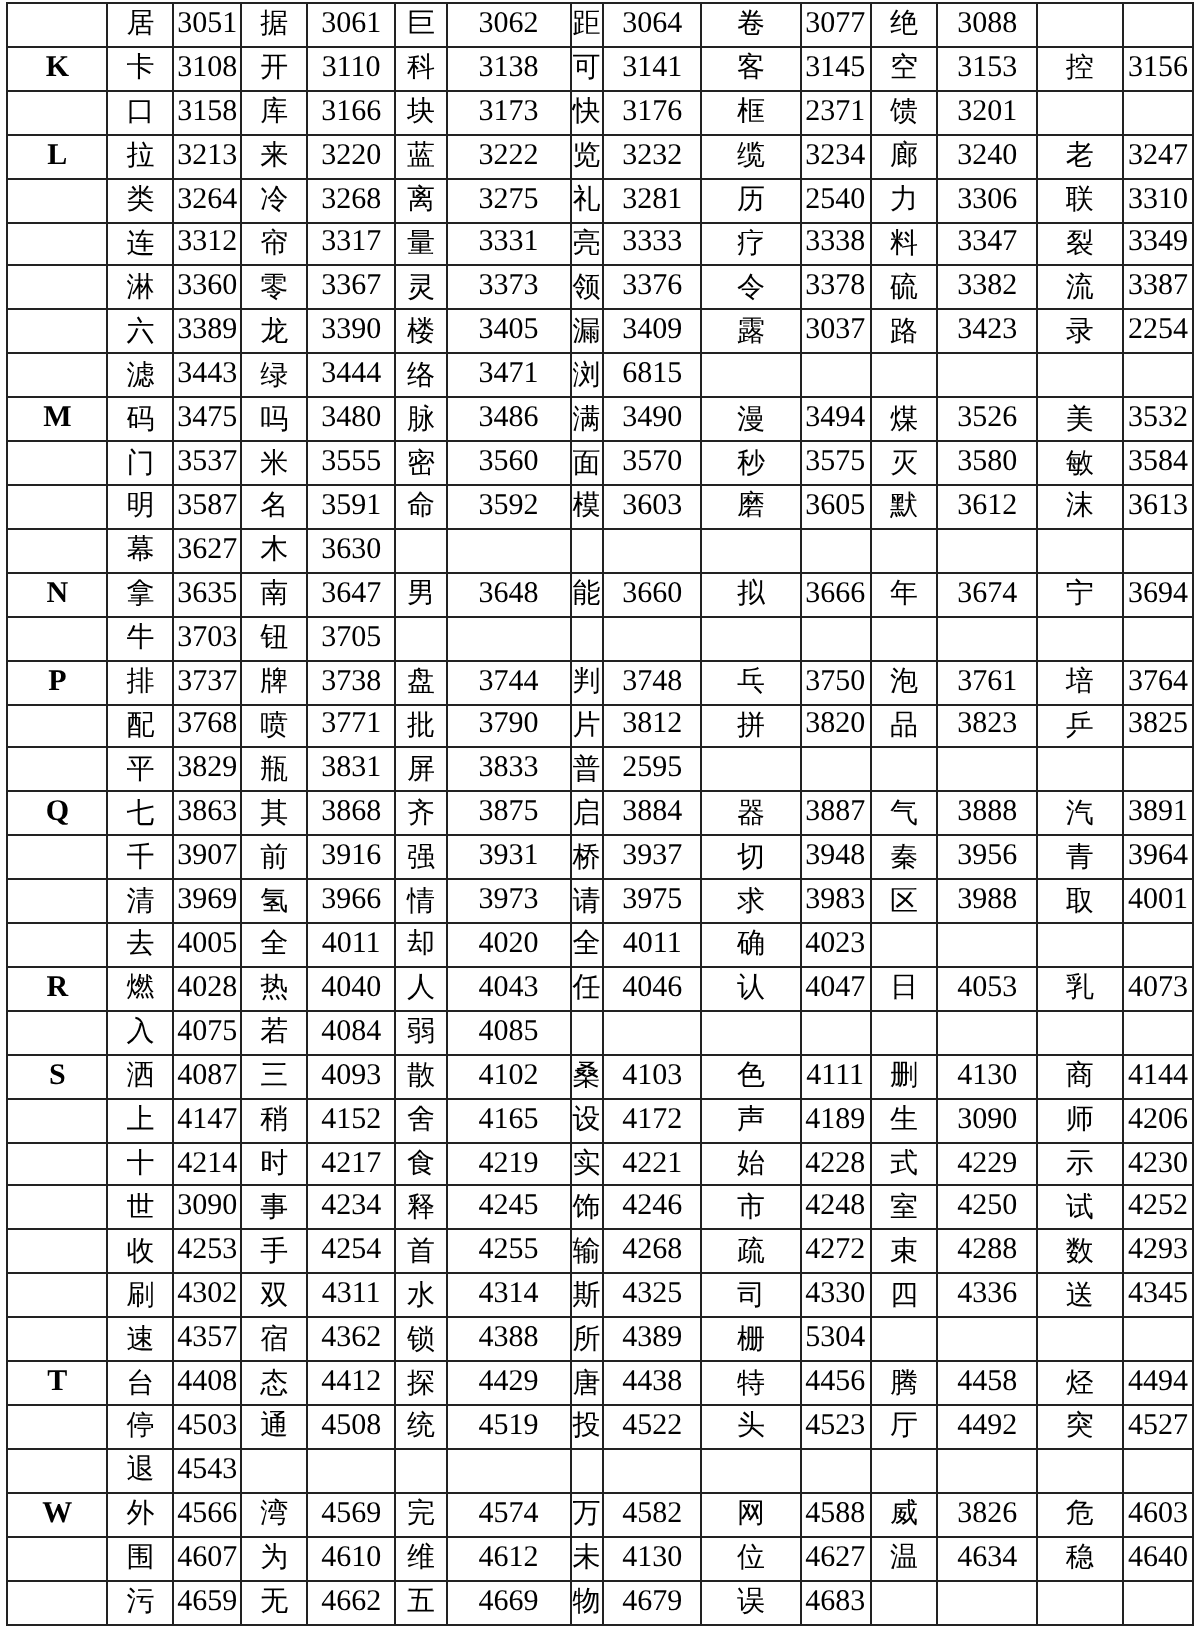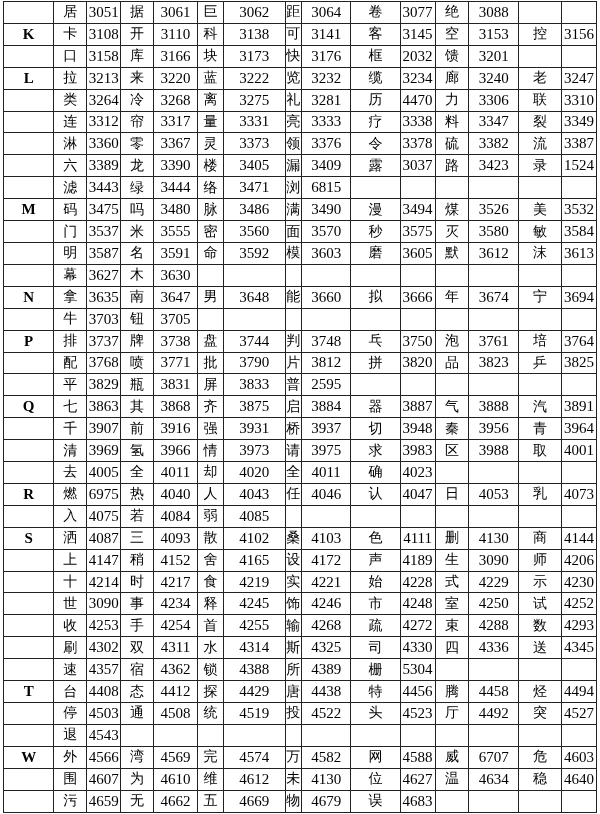--- a/index.html
+++ b/index.html
@@ -111,21 +111,21 @@
           <td class="letter"></td>
           <td class="ch">口</td>
           <td class="co">3158</td>
           <td class="ch">库</td>
           <td class="co">3166</td>
           <td class="ch">块</td>
           <td class="co">3173</td>
           <td class="ch">快</td>
           <td class="co">3176</td>
           <td class="ch">框</td>
-          <td class="co">2032</td>
+          <td class="co">2371</td>
           <td class="ch">馈</td>
           <td class="co">3201</td>
           <td class="ch"></td>
           <td class="co"></td>
         </tr>
         <tr>
           <td class="letter">L</td>
           <td class="ch">拉</td>
           <td class="co">3213</td>
           <td class="ch">来</td>
@@ -145,21 +145,21 @@
           <td class="letter"></td>
           <td class="ch">类</td>
           <td class="co">3264</td>
           <td class="ch">冷</td>
           <td class="co">3268</td>
           <td class="ch">离</td>
           <td class="co">3275</td>
           <td class="ch">礼</td>
           <td class="co">3281</td>
           <td class="ch">历</td>
-          <td class="co">4470</td>
+          <td class="co">2540</td>
           <td class="ch">力</td>
           <td class="co">3306</td>
           <td class="ch">联</td>
           <td class="co">3310</td>
         </tr>
         <tr>
           <td class="letter"></td>
           <td class="ch">连</td>
           <td class="co">3312</td>
           <td class="ch">帘</td>
@@ -200,21 +200,21 @@
           <td class="co">3390</td>
           <td class="ch">楼</td>
           <td class="co">3405</td>
           <td class="ch">漏</td>
           <td class="co">3409</td>
           <td class="ch">露</td>
           <td class="co">3037</td>
           <td class="ch">路</td>
           <td class="co">3423</td>
           <td class="ch">录</td>
-          <td class="co">1524</td>
+          <td class="co">2254</td>
         </tr>
         <tr>
           <td class="letter"></td>
           <td class="ch">滤</td>
           <td class="co">3443</td>
           <td class="ch">绿</td>
           <td class="co">3444</td>
           <td class="ch">络</td>
           <td class="co">3471</td>
           <td class="ch">浏</td>
@@ -443,21 +443,21 @@
           <td class="ch">确</td>
           <td class="co">4023</td>
           <td class="ch"></td>
           <td class="co"></td>
           <td class="ch"></td>
           <td class="co"></td>
         </tr>
         <tr>
           <td class="letter">R</td>
           <td class="ch">燃</td>
-          <td class="co">6975</td>
+          <td class="co">4028</td>
           <td class="ch">热</td>
           <td class="co">4040</td>
           <td class="ch">人</td>
           <td class="co">4043</td>
           <td class="ch">任</td>
           <td class="co">4046</td>
           <td class="ch">认</td>
           <td class="co">4047</td>
           <td class="ch">日</td>
           <td class="co">4053</td>
@@ -657,21 +657,21 @@
           <td class="co">4566</td>
           <td class="ch">湾</td>
           <td class="co">4569</td>
           <td class="ch">完</td>
           <td class="co">4574</td>
           <td class="ch">万</td>
           <td class="co">4582</td>
           <td class="ch">网</td>
           <td class="co">4588</td>
           <td class="ch">威</td>
-          <td class="co">6707</td>
+          <td class="co">3826</td>
           <td class="ch">危</td>
           <td class="co">4603</td>
         </tr>
         <tr>
           <td class="letter"></td>
           <td class="ch">围</td>
           <td class="co">4607</td>
           <td class="ch">为</td>
           <td class="co">4610</td>
           <td class="ch">维</td>

